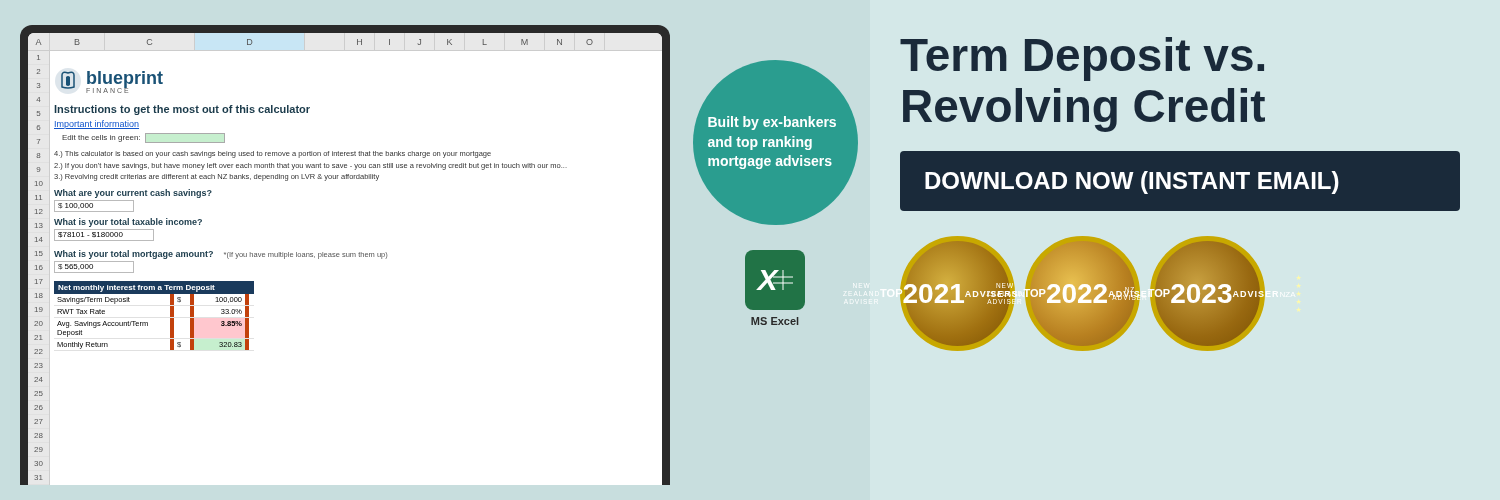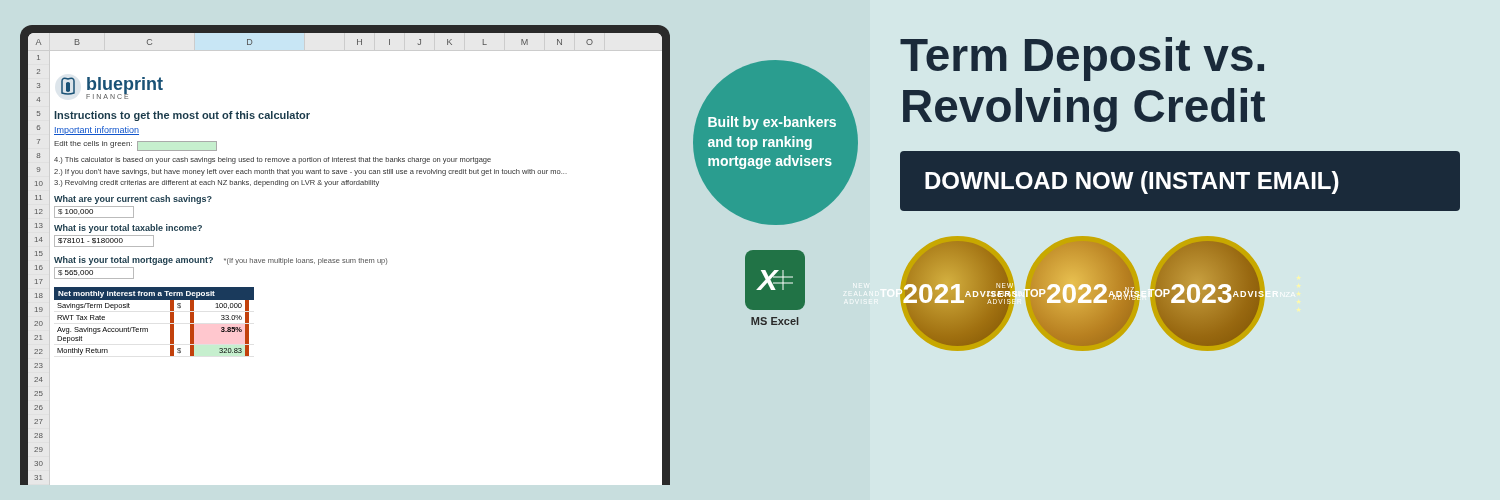--- a/index.html
+++ b/index.html
@@ -87,21 +87,21 @@
       color: #555;
       height: 14px;
       display: flex;
       align-items: center;
       justify-content: center;
       border-bottom: 1px solid #e0e0e0;
     }
 
     .spreadsheet-content {
       flex: 1;
-      padding: 16px 4px;
+      padding: 10px 4px;
       overflow: hidden;
     }
 
     .blueprint-logo {
       display: flex;
       align-items: center;
       margin: 6px 0 8px 0;
     }
     .logo-icon {
       width: 28px;
@@ -431,21 +431,21 @@
             <div>
               <span class="logo-text-main">blueprint</span>
               <span class="logo-text-sub">FINANCE</span>
             </div>
           </div>
 
           <div class="instructions-title">Instructions to get the most out of this calculator</div>
 
           <a class="important-link">Important information</a>
 
-          <div style="display:flex;align-items:flex-end;margin-bottom:4px;">
+          <div style="display:flex;align-items:flex-start;margin-bottom:4px;margin-left:8px;">
             <span class="edit-cells">Edit the cells in green:</span>
             <span class="edit-cells-input"></span>
           </div>
 
           <div class="instruction-item">4.) This calculator is based on your cash savings being used to remove a portion of interest that the banks charge on your mortgage</div>
           <div class="instruction-item">2.) If you don't have savings, but have money left over each month that you want to save - you can still use a revolving credit but get in touch with our mo...</div>
           <div class="instruction-item">3.) Revolving credit criterias are different at each NZ banks, depending on LVR &amp; your affordability</div>
 
           <div class="question-label">What are your current cash savings?</div>
           <div class="input-field">

